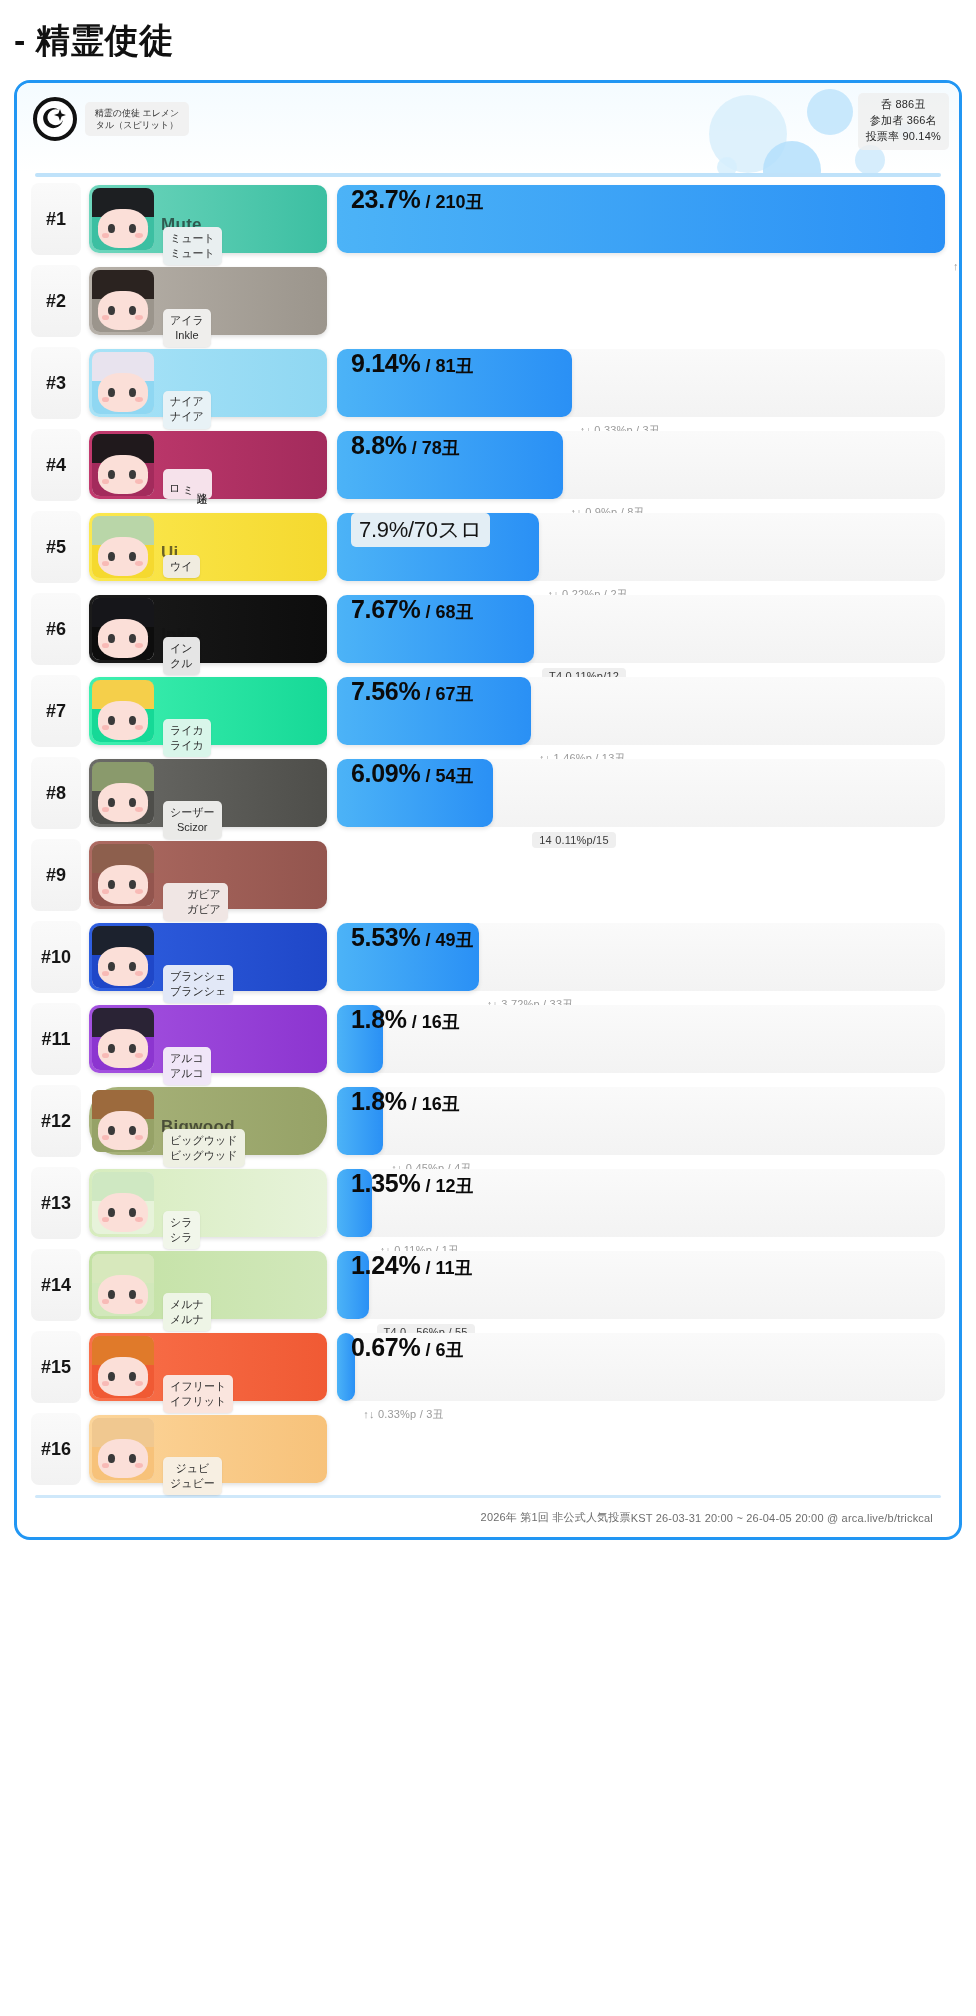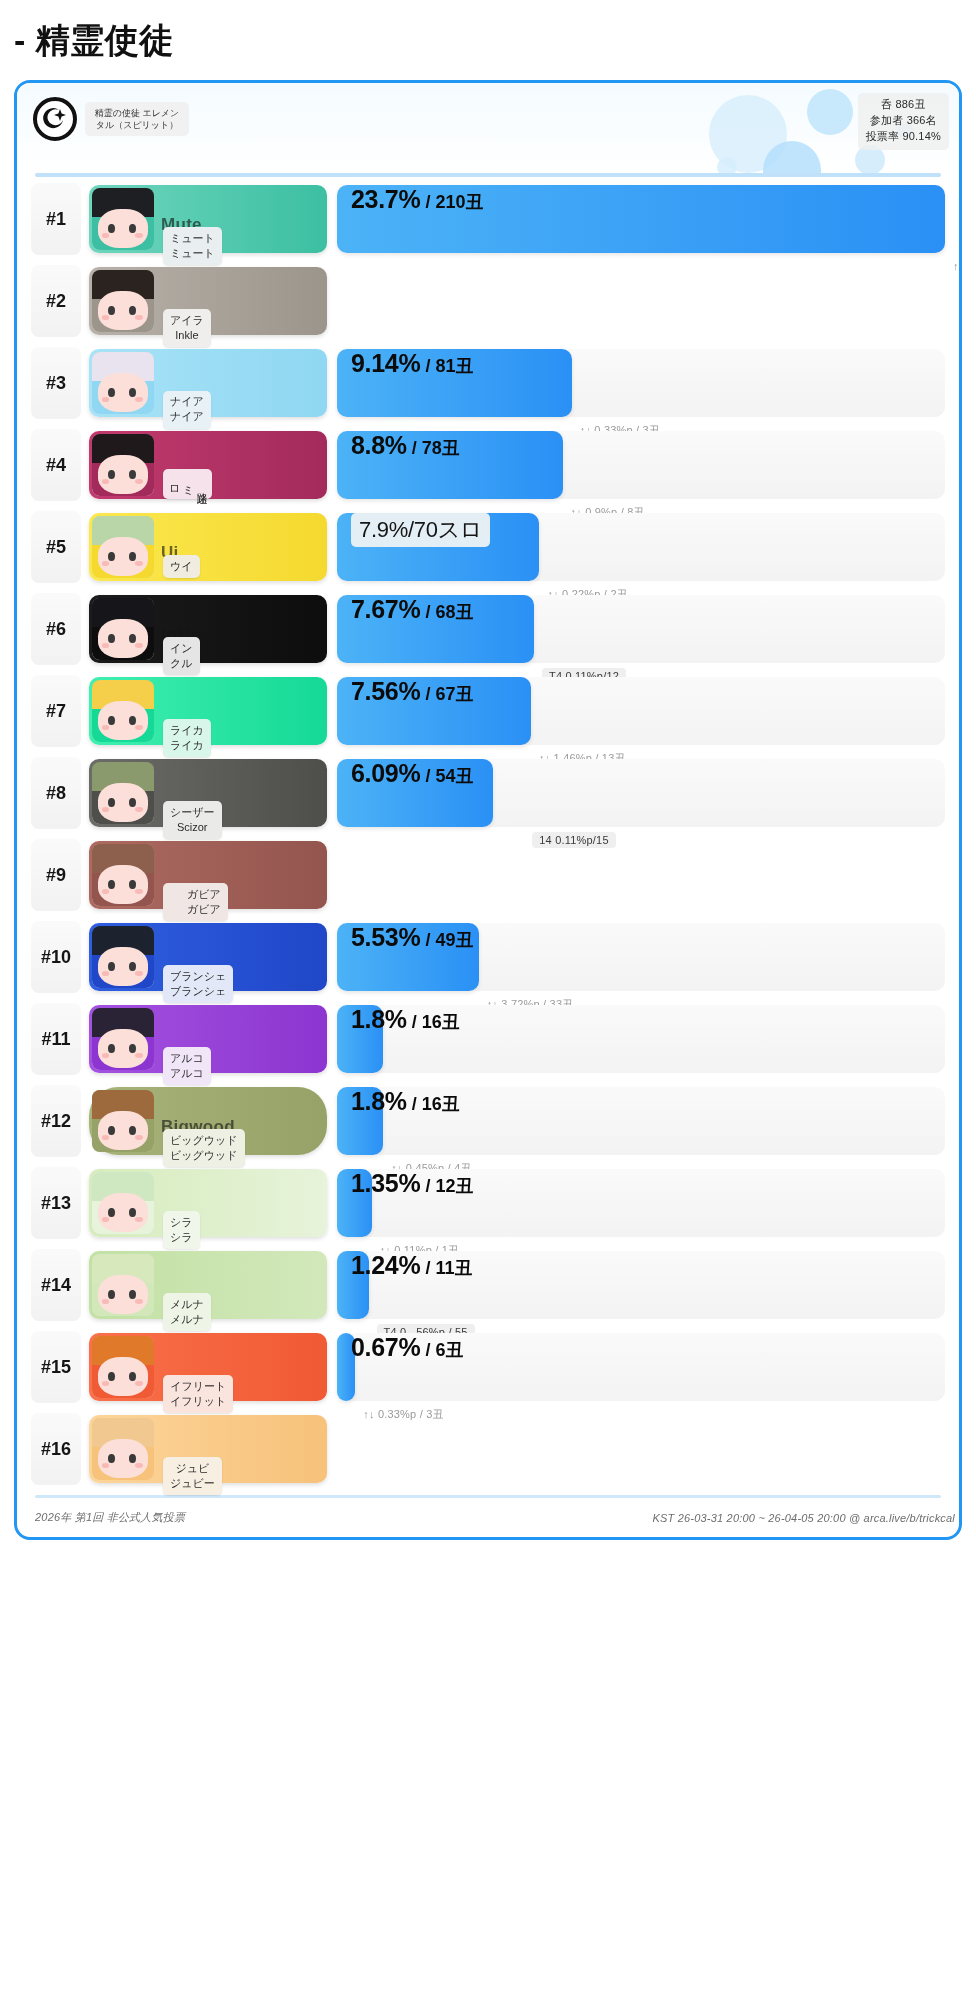--- a/index.html
+++ b/index.html
@@ -237,27 +237,26 @@
 
   
   .card-footer-divider {
     height: 3px;
     background: #cfe8fa;
     margin: 10px 18px 0 18px;
     border-radius: 3px;
   }
   .card-footer {
     display: flex;
-    justify-content: space-between;
+    justify-content: flex-end;
     align-items: center;
-    padding: 12px 4px 12px 18px;
+    padding: 12px 26px 12px 18px;
     font-size: 11px;
     color: #6d6d6d;
     letter-spacing: .2px;
-    font-style: italic;
   }
 </style>
 </head>
 <body>
 
 <div class="page-title">- 精霊使徒</div>
 
 <div class="card">
 
   <div class="card-header">

